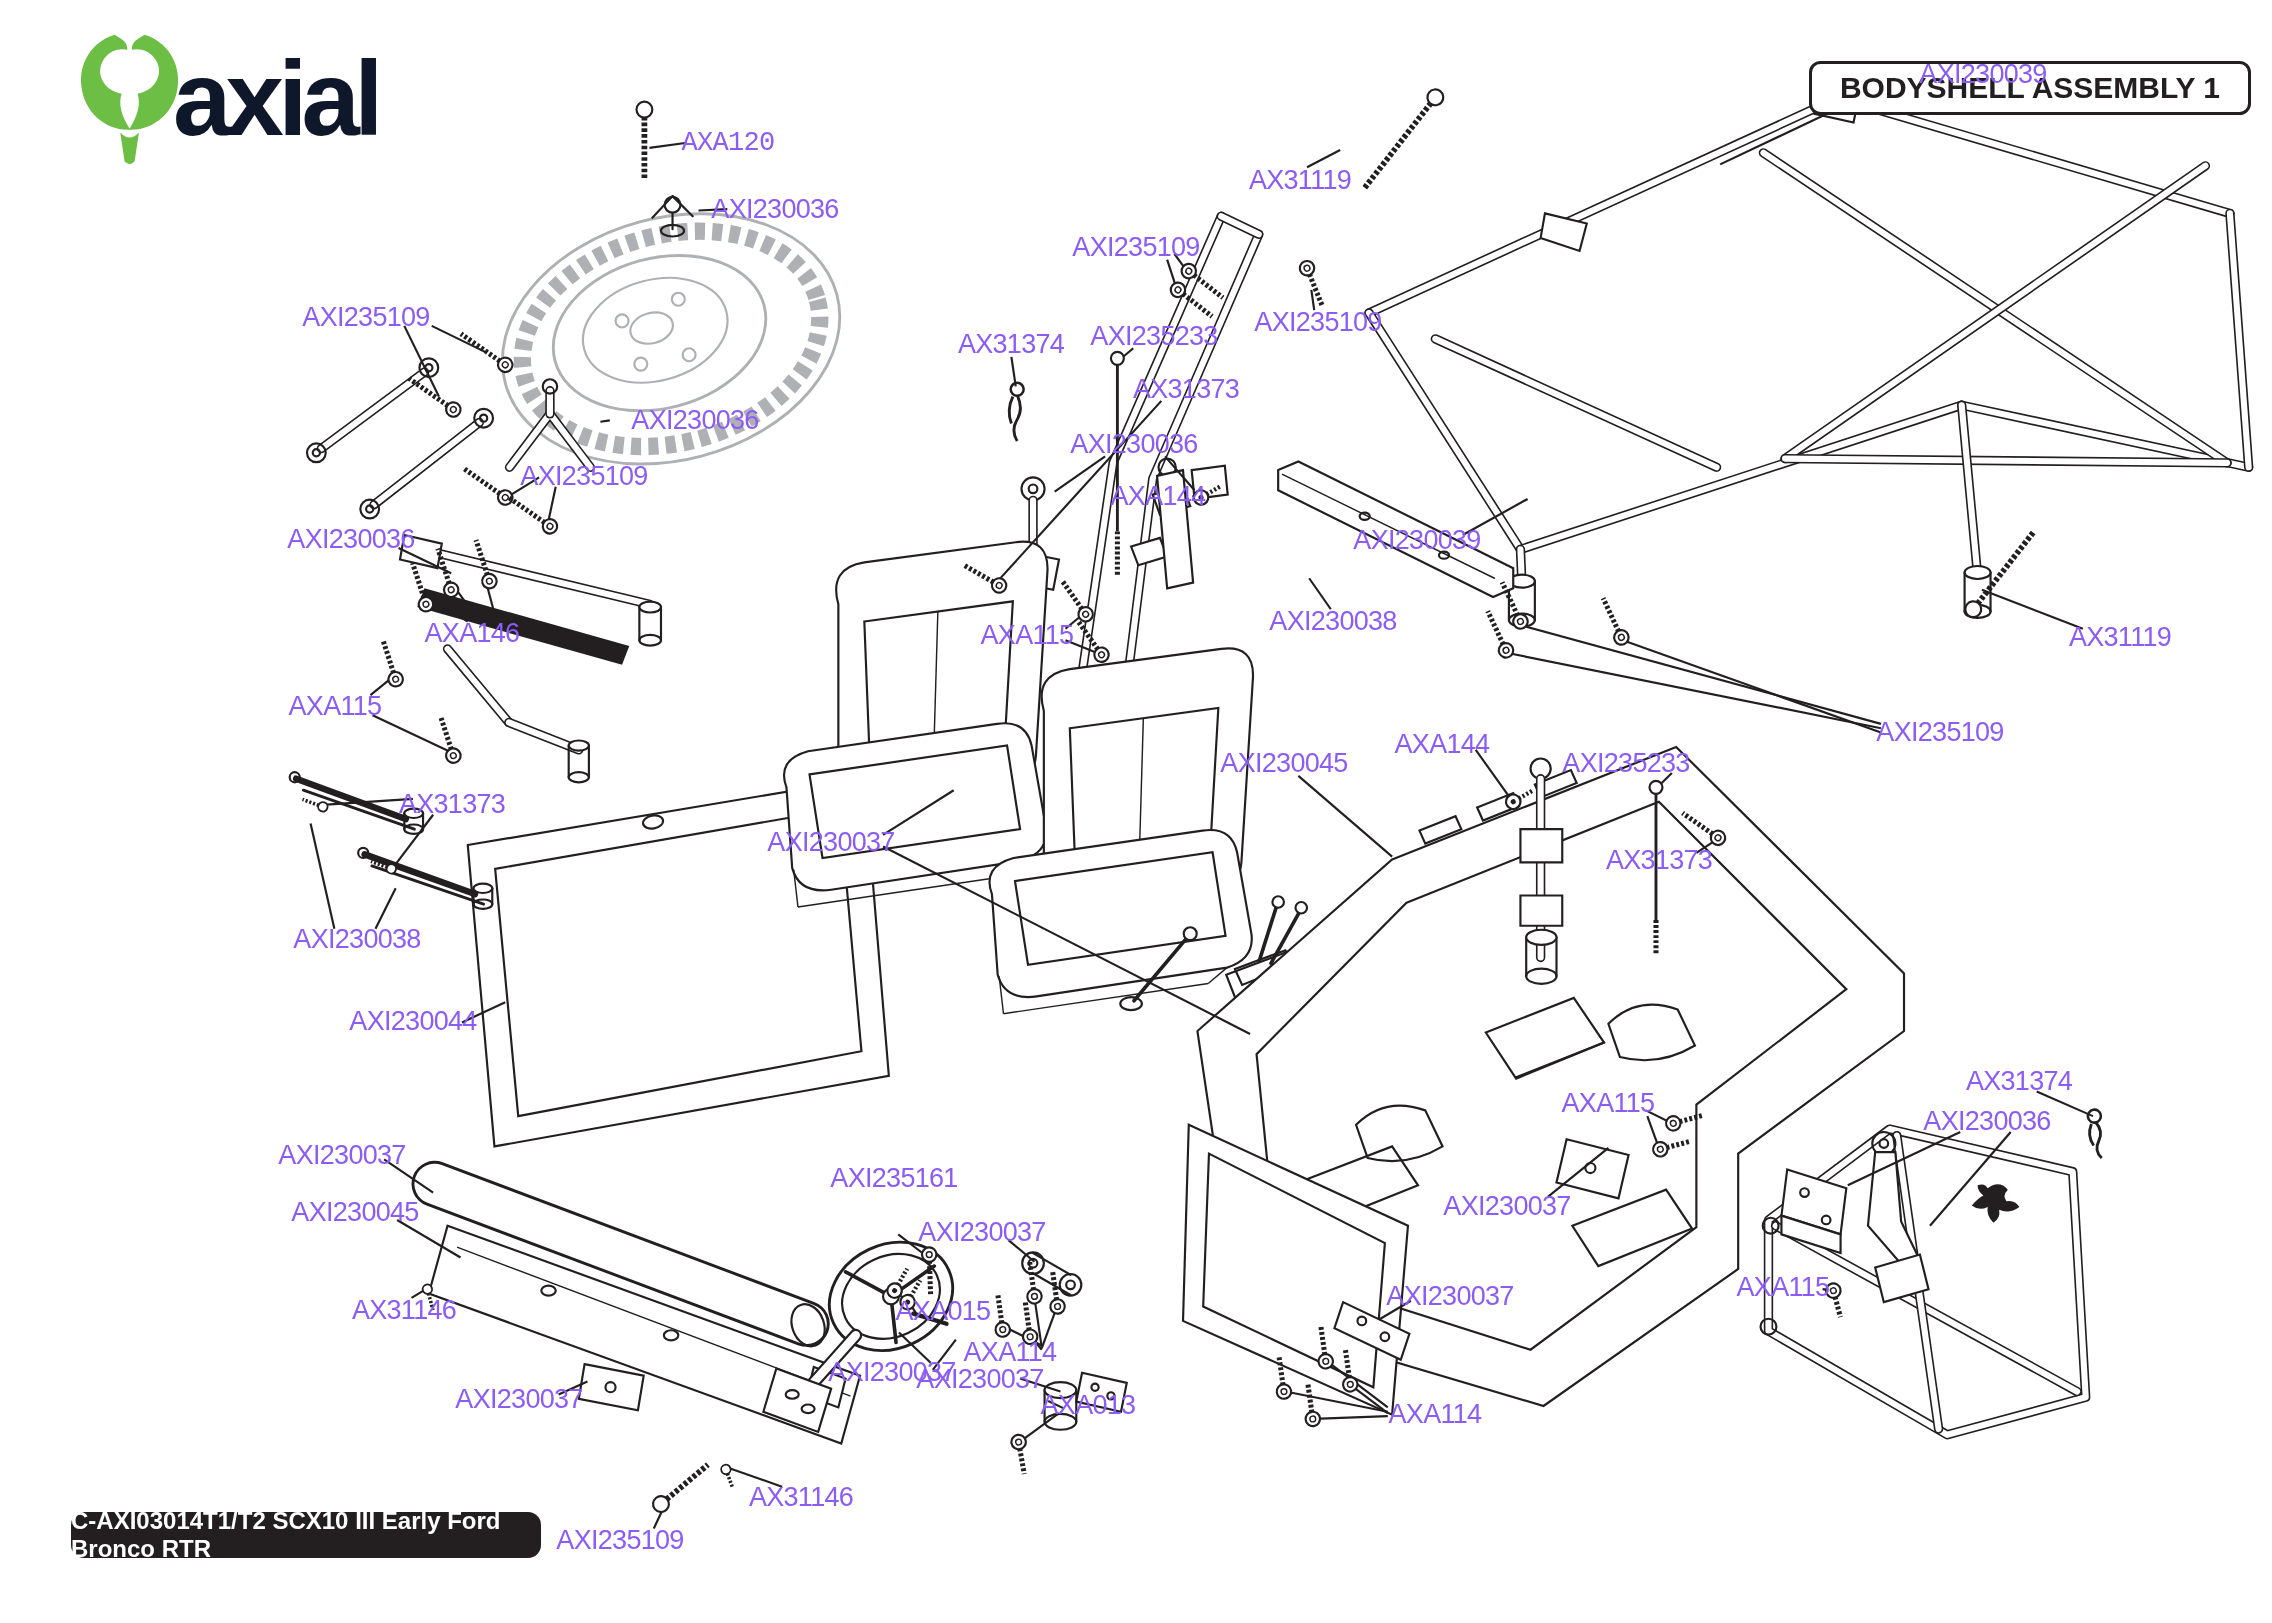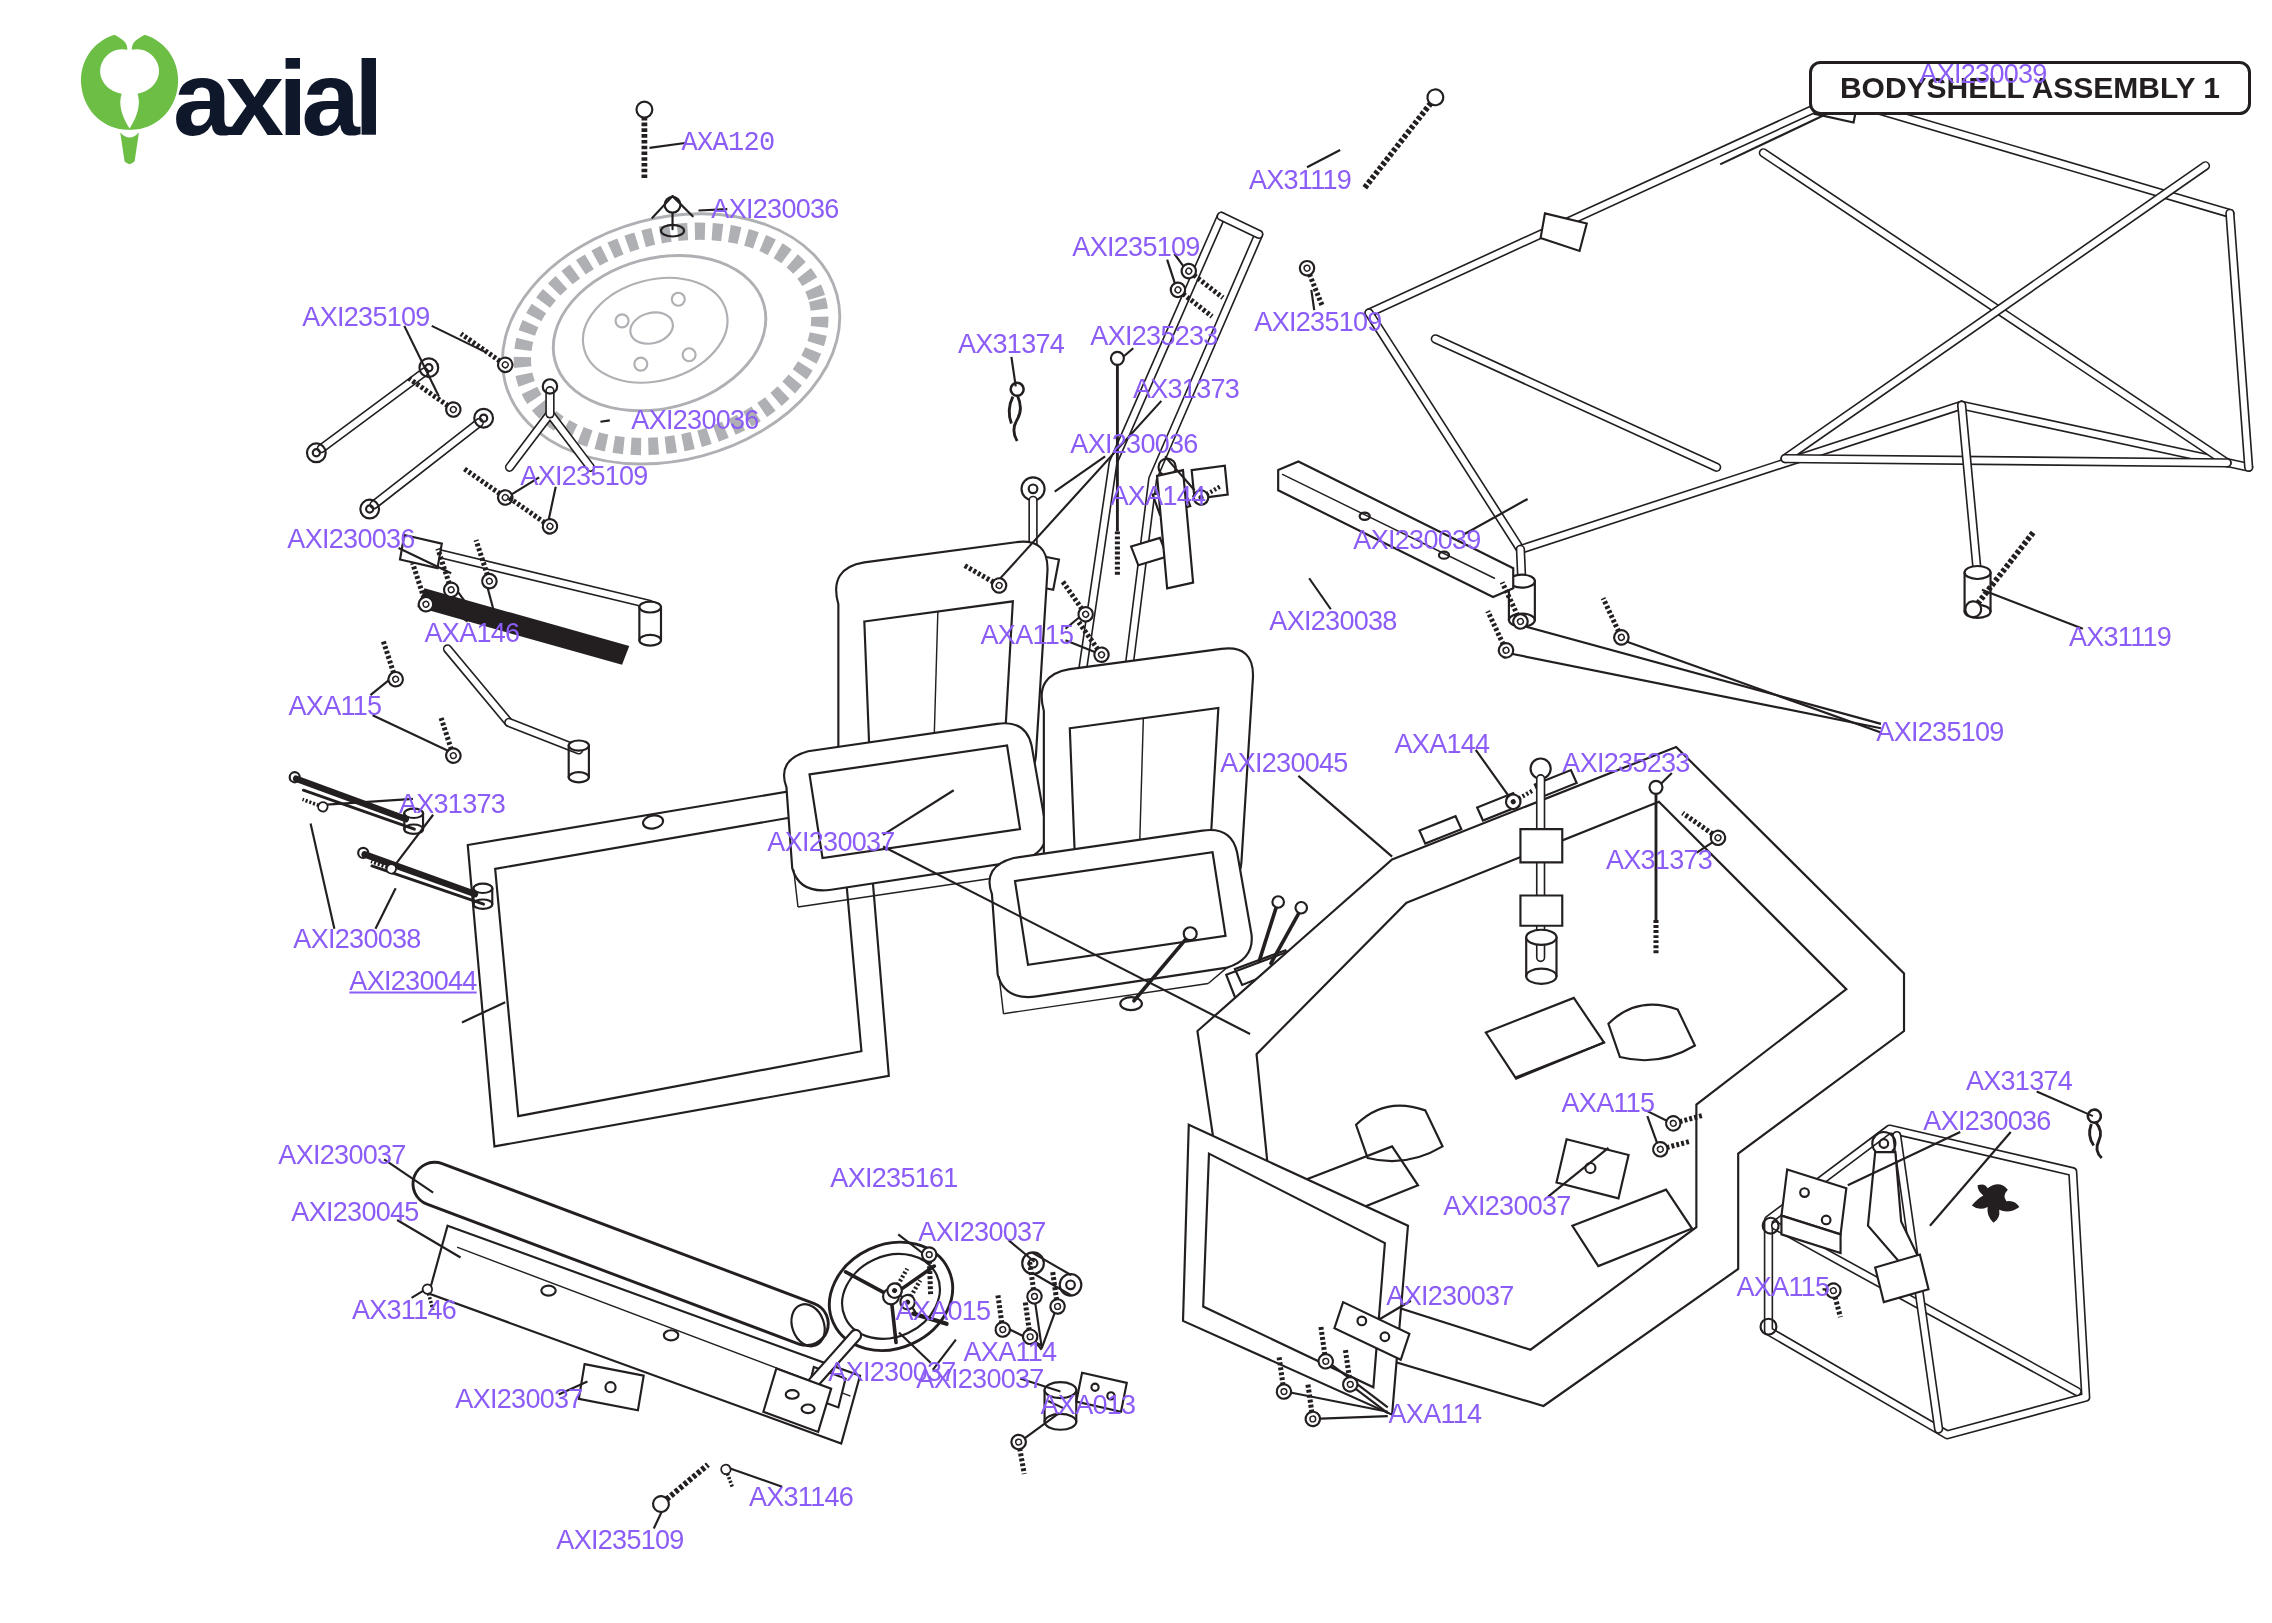--- a/index.html
+++ b/index.html
@@ -579,33 +579,34 @@
     <g fill="#6cbe45">
       <path d="M62,8 C30,18 12,48 16,80 C20,116 50,142 84,140 C72,122 67,104 72,90 C48,86 36,64 45,46 C52,32 66,26 80,29 C80,17 72,14 62,8 Z"></path>
       <path d="M104,8 C136,18 154,48 150,80 C146,116 116,142 82,140 C94,122 99,104 94,90 C118,86 130,64 121,46 C114,32 100,26 86,29 C86,17 94,14 104,8 Z"></path>
       <path d="M70,144 q13,14 26,0 l-6,40 q-7,8 -14,0 Z"></path>
     </g>
   </svg>
   <div id="logo-text">axial</div>
 
   <div id="title-box">BODYSHELL ASSEMBLY 1</div>
 
+  <div id="footer-badge">C-AXI03014T1/T2 SCX10 III Early Ford Bronco RTR</div>
 
   <div id="labels">
       <div class="lbl" style="left: 728px; top: 143px; font-family: Liberation Mono, monospace;">AXA120</div>
       <div class="lbl" style="left: 775px; top: 209px;">AXI230036</div>
       <div class="lbl" style="left: 366px; top: 317px;">AXI235109</div>
       <div class="lbl" style="left: 695px; top: 420px;">AXI230036</div>
       <div class="lbl" style="left: 584px; top: 476px;">AXI235109</div>
       <div class="lbl" style="left: 351px; top: 539px;">AXI230036</div>
       <div class="lbl" style="left: 472px; top: 633px;">AXA146</div>
       <div class="lbl" style="left: 335px; top: 706px;">AXA115</div>
       <div class="lbl" style="left: 452px; top: 804px;">AX31373</div>
       <div class="lbl" style="left: 357px; top: 939px;">AXI230038</div>
-      <div class="lbl" style="left: 413px; top: 981px; text-decoration: underline;">AXI230044</div>
+      <div class="lbl" style="left: 413px; top: 1021px;">AXI230044</div>
       <div class="lbl" style="left: 342px; top: 1155px;">AXI230037</div>
       <div class="lbl" style="left: 355px; top: 1212px;">AXI230045</div>
       <div class="lbl" style="left: 404px; top: 1310px;">AX31146</div>
       <div class="lbl" style="left: 519px; top: 1399px;">AXI230037</div>
       <div class="lbl" style="left: 801px; top: 1497px;">AX31146</div>
       <div class="lbl" style="left: 620px; top: 1540px;">AXI235109</div>
       <div class="lbl" style="left: 1027px; top: 635px;">AXA115</div>
       <div class="lbl" style="left: 831px; top: 842px;">AXI230037</div>
       <div class="lbl" style="left: 1011px; top: 344px;">AX31374</div>
       <div class="lbl" style="left: 1154px; top: 336px;">AXI235233</div>

